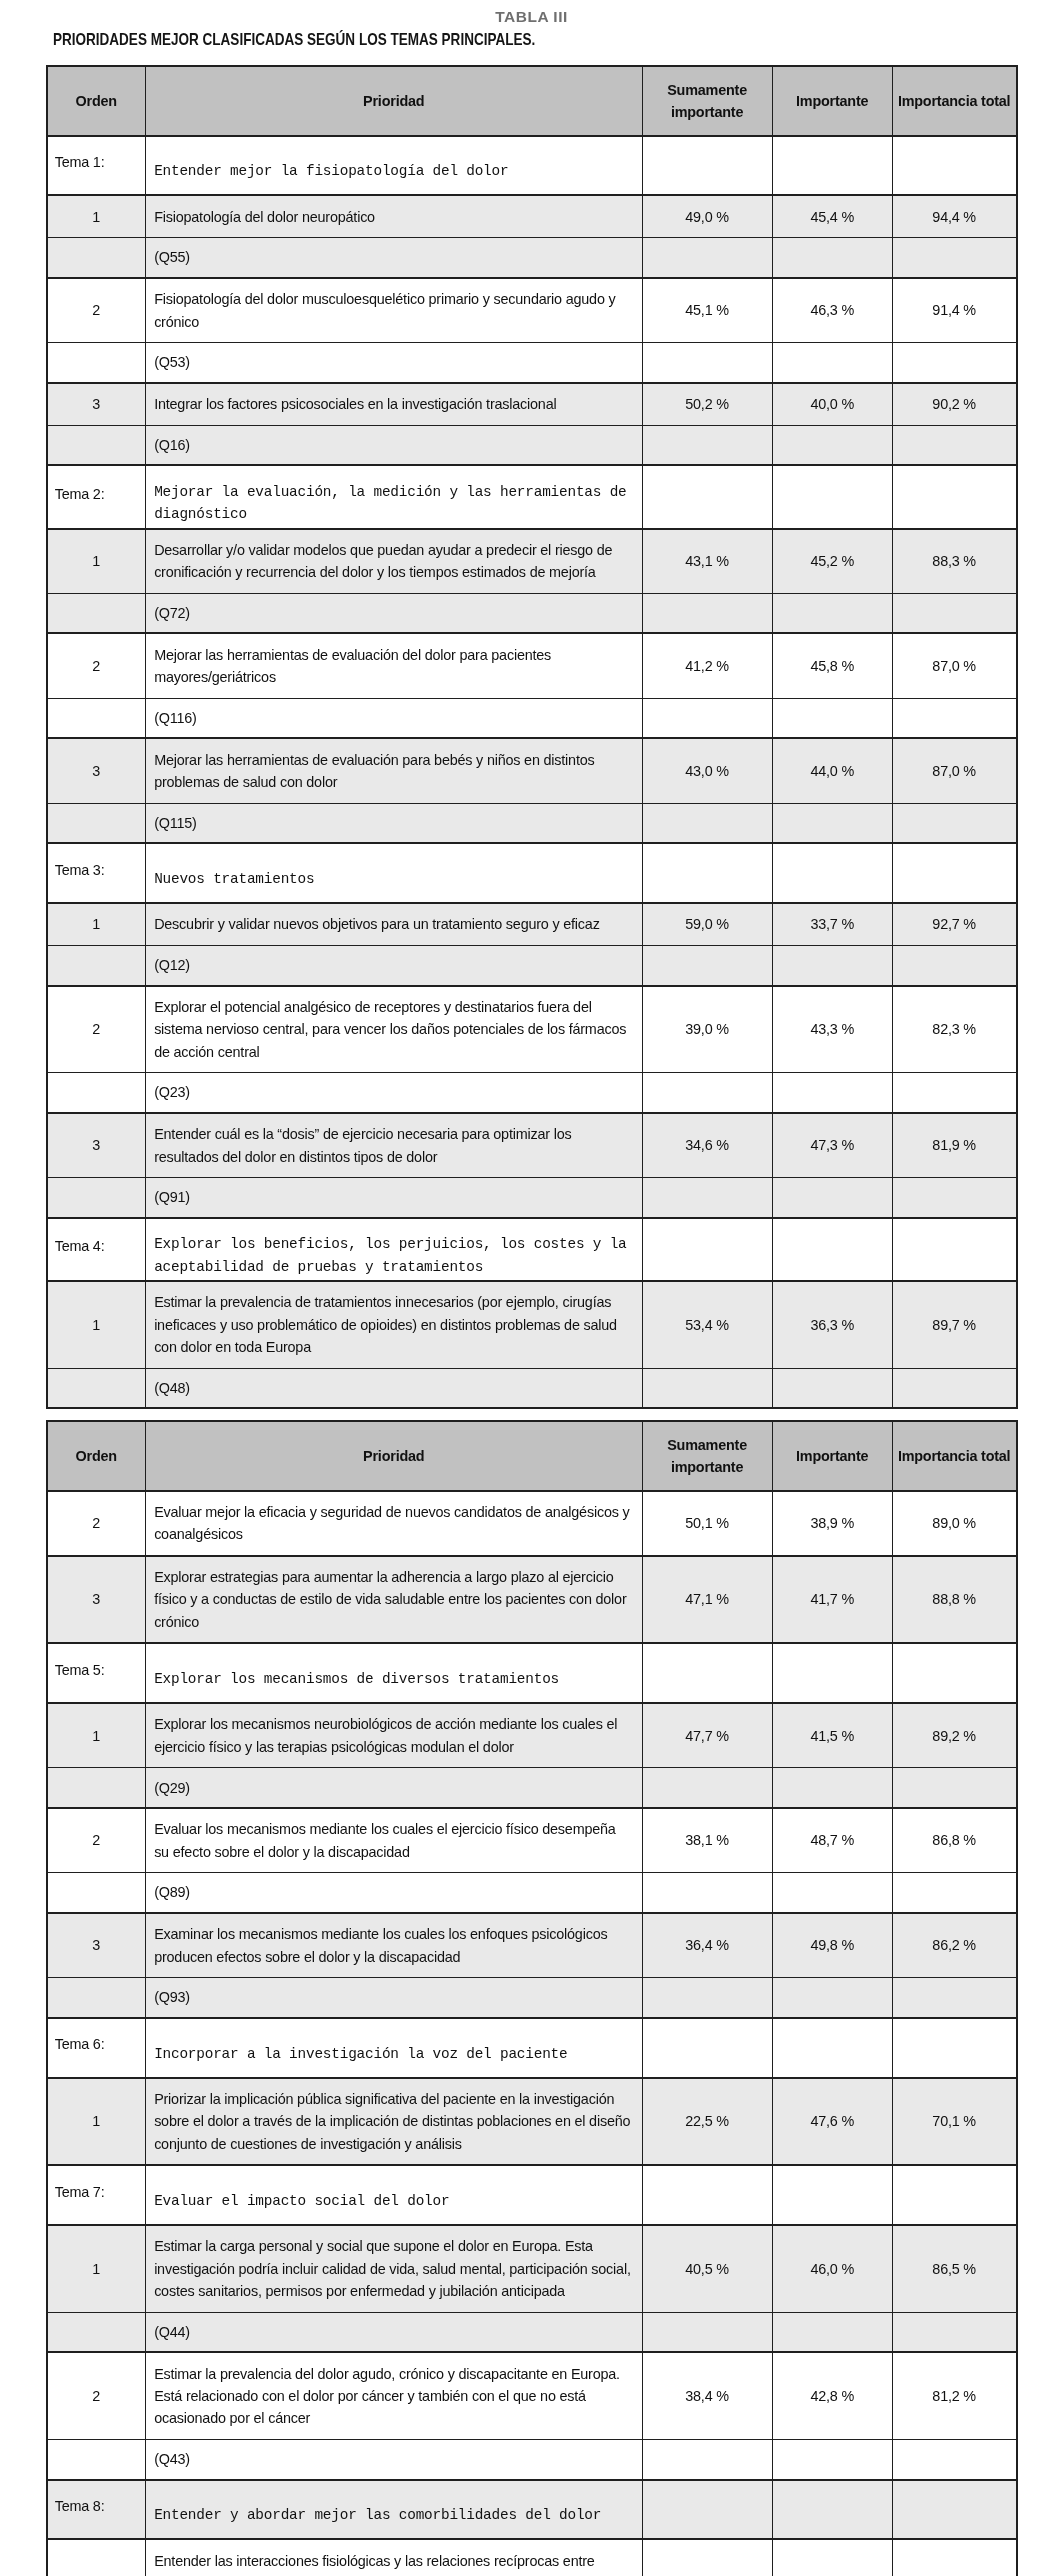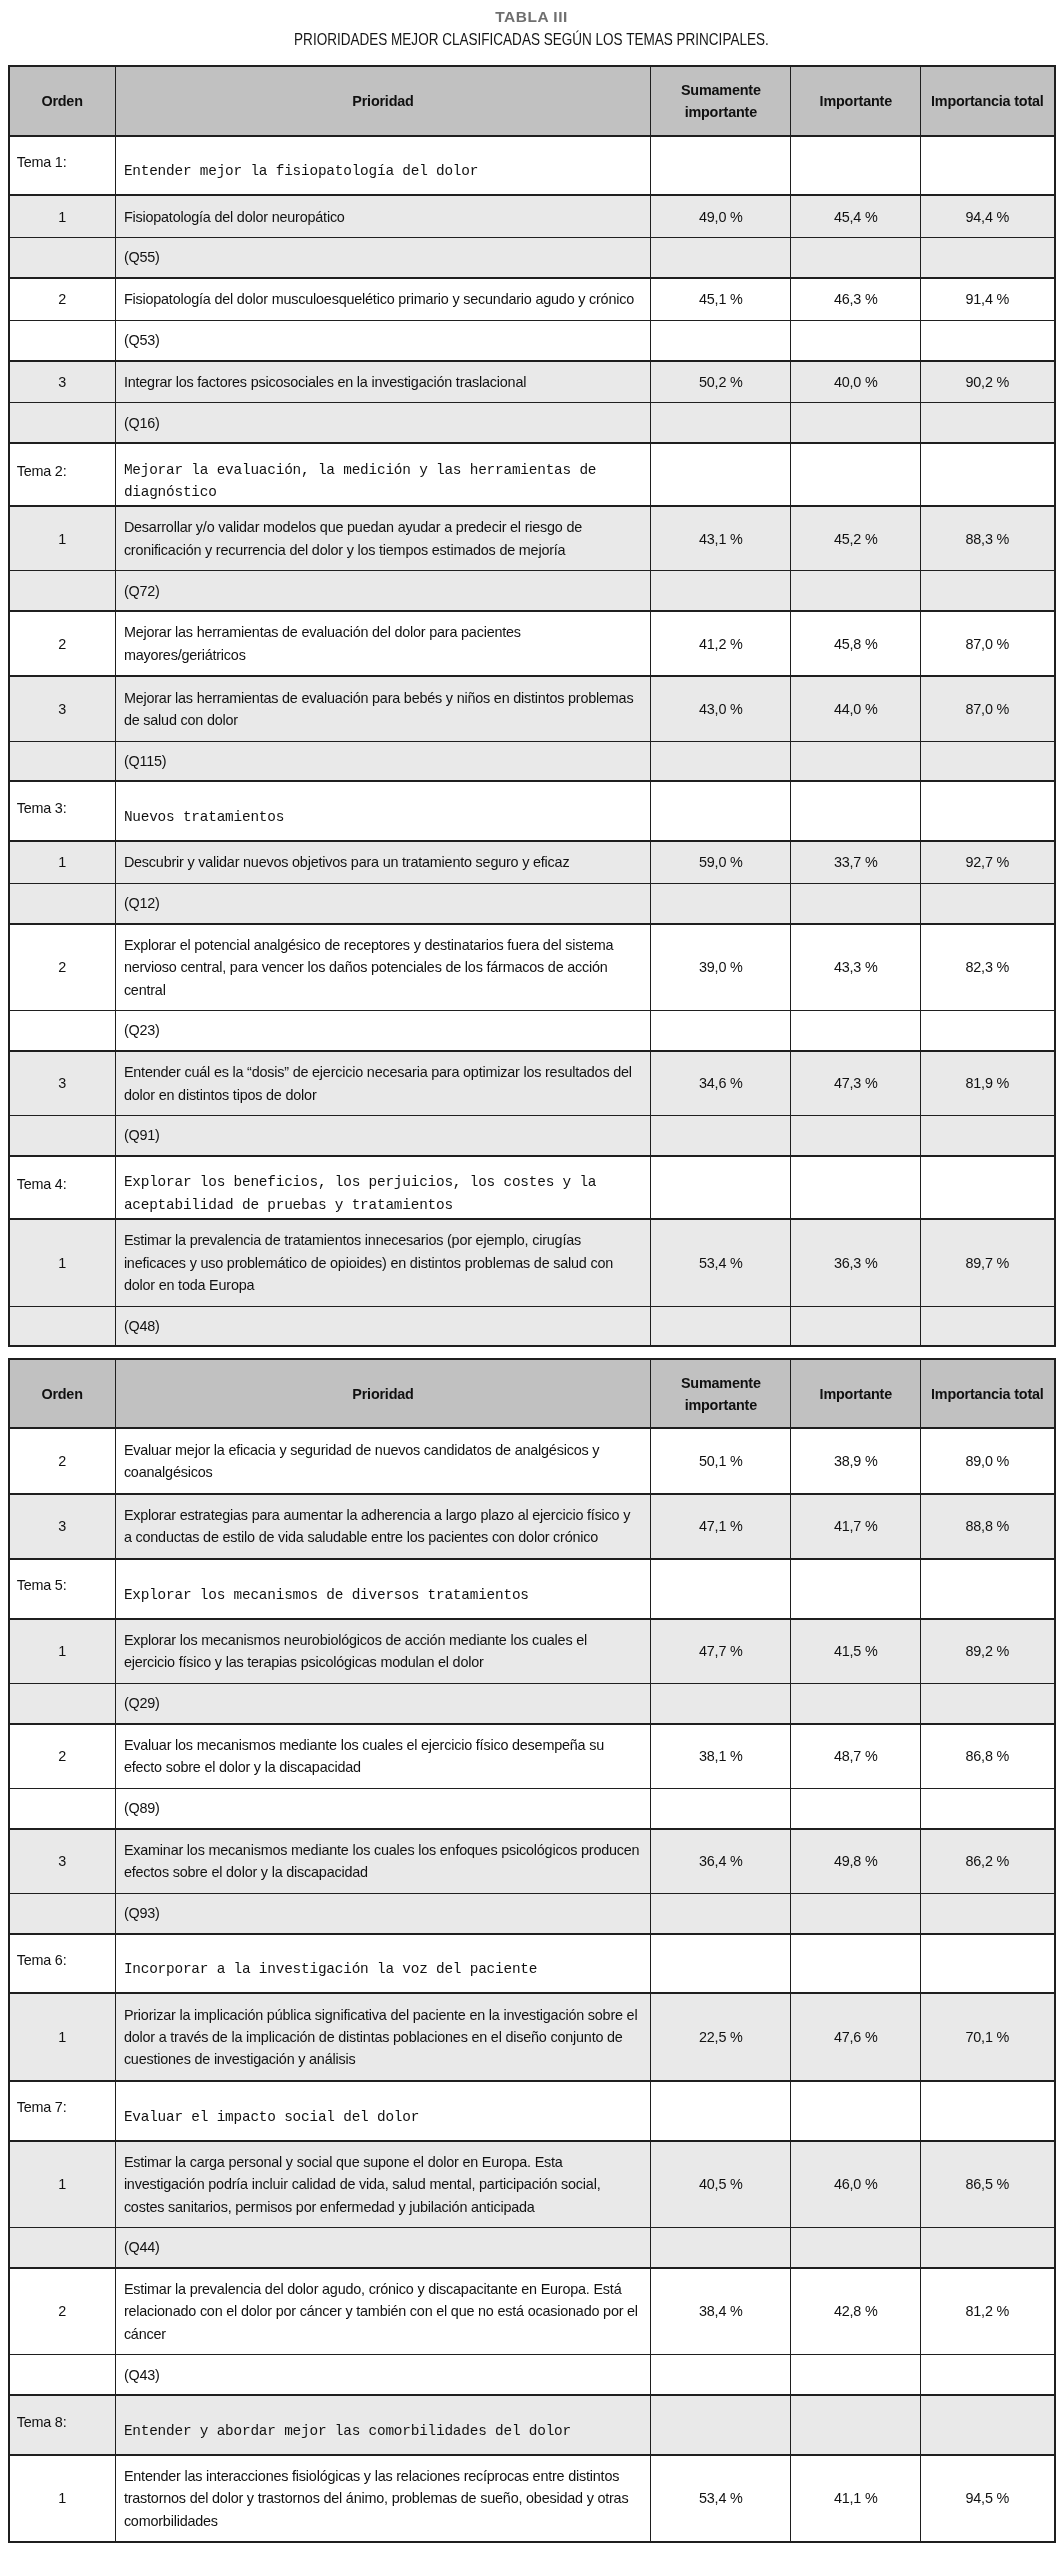--- a/index.html
+++ b/index.html
@@ -26,32 +26,32 @@
     text-align:center;
     margin-bottom:16px;
   }
   .t1{
     font-size:15.5px;
     font-weight:bold;
     color:var(--title-gray);
     letter-spacing:0.5px;
     margin-bottom:4.1px;
   }
-  .t2wrap{text-align:center;}
+  .t2wrap{text-align:left;font-weight:bold;}
   .t2{
     display:inline-block;
     font-size:16.5px;
     color:#151515;
     transform:scaleX(0.82);
     transform-origin:center;
     white-space:nowrap;
     letter-spacing:0px;
   }
   table.tbl{
-    width:1048px;
+    width:972px;
     margin:11px auto;
     border-collapse:collapse;
     table-layout:fixed;
     border:2.6px solid var(--bc);
   }
   table.tbl.second{margin-top:6.2px;}
   .tbl th,.tbl td{
     border:1px solid var(--bc);
     vertical-align:middle;
     font-size:14.4px;
@@ -191,20 +191,27 @@
           <td class="c-val"></td>
           <td class="c-val"></td>
           <td class="c-val"></td>
         </tr>
         <tr class="priority-row shade-white">
           <td class="c-orden">2</td>
           <td class="c-prio">Mejorar las herramientas de evaluación del dolor para pacientes mayores/geriátricos</td>
           <td class="c-val">41,2 %</td>
           <td class="c-val">45,8 %</td>
           <td class="c-val">87,0 %</td>
+        </tr>
+        <tr class="question-row shade-white">
+          <td class="c-orden"></td>
+          <td class="c-prio">(Q116)</td>
+          <td class="c-val"></td>
+          <td class="c-val"></td>
+          <td class="c-val"></td>
         </tr>
         <tr class="priority-row shade-gray">
           <td class="c-orden">3</td>
           <td class="c-prio">Mejorar las herramientas de evaluación para bebés y niños en distintos problemas de salud con dolor</td>
           <td class="c-val">43,0 %</td>
           <td class="c-val">44,0 %</td>
           <td class="c-val">87,0 %</td>
         </tr>
         <tr class="question-row shade-gray">
           <td class="c-orden"></td>

